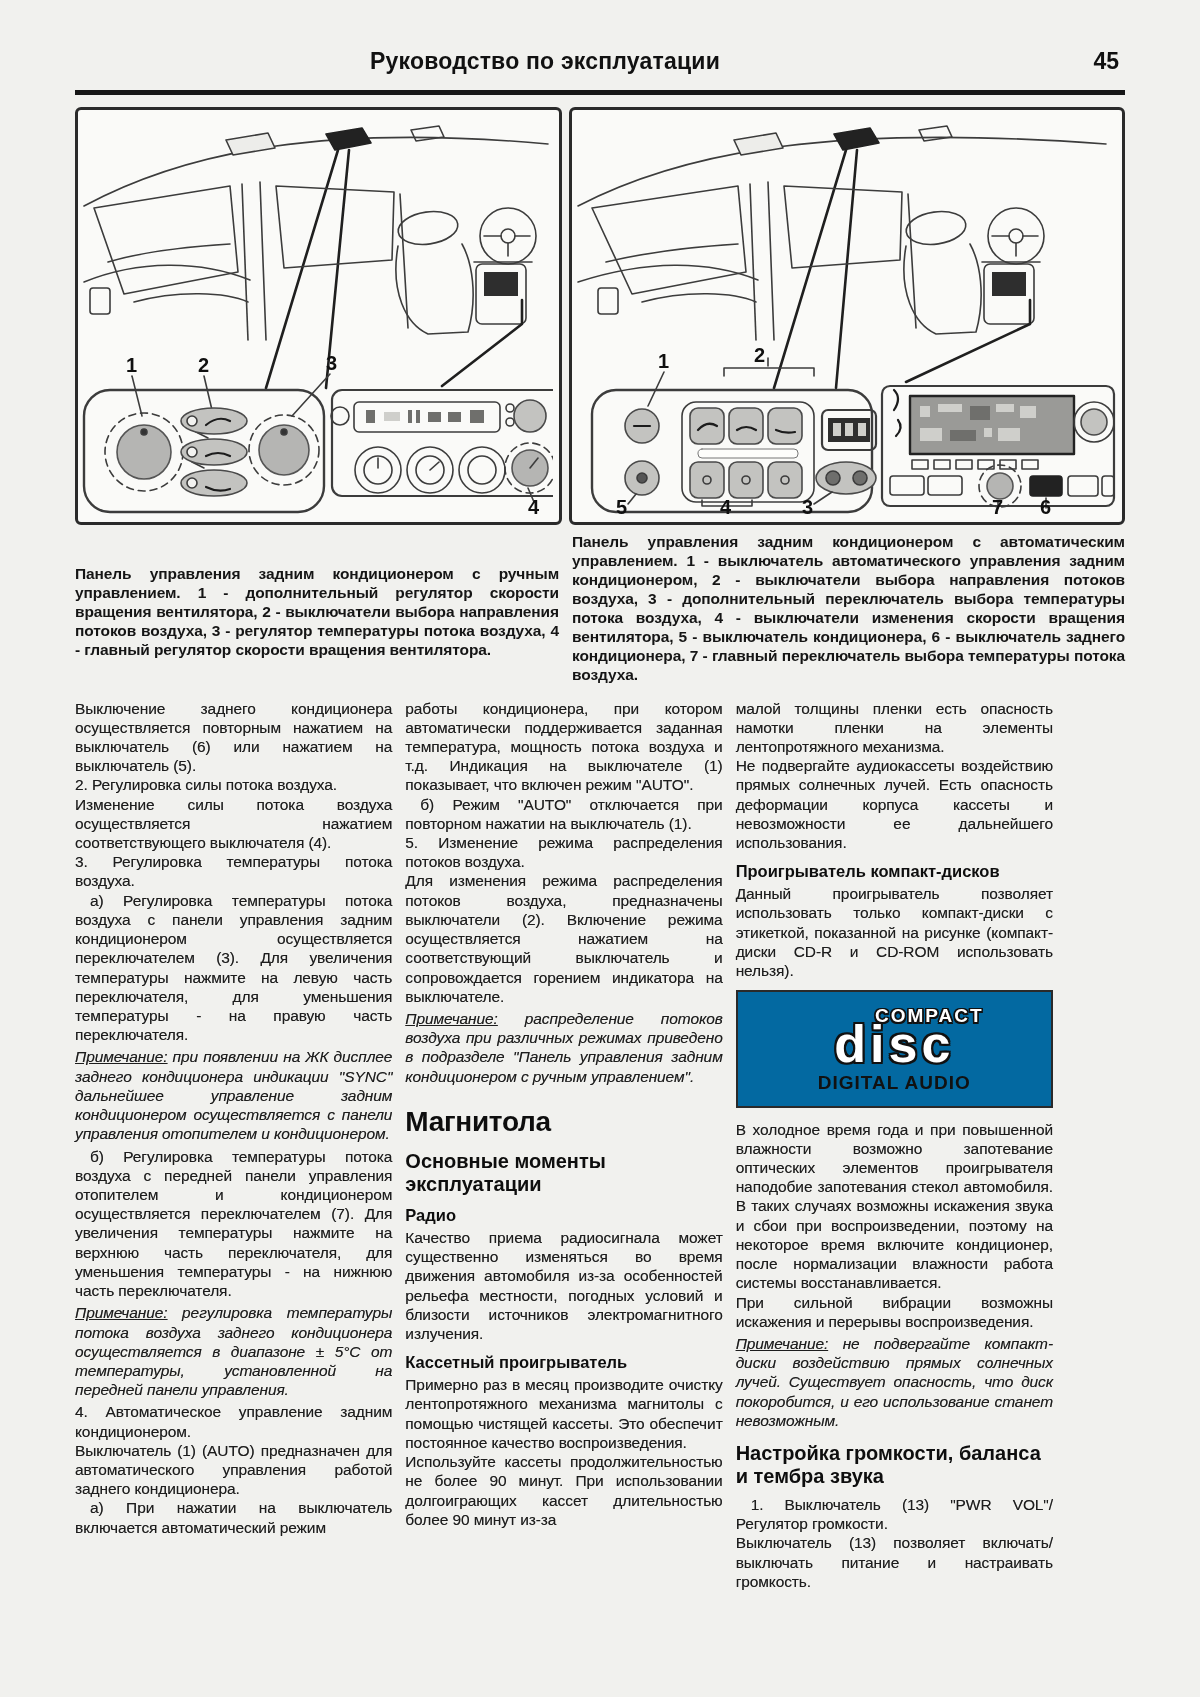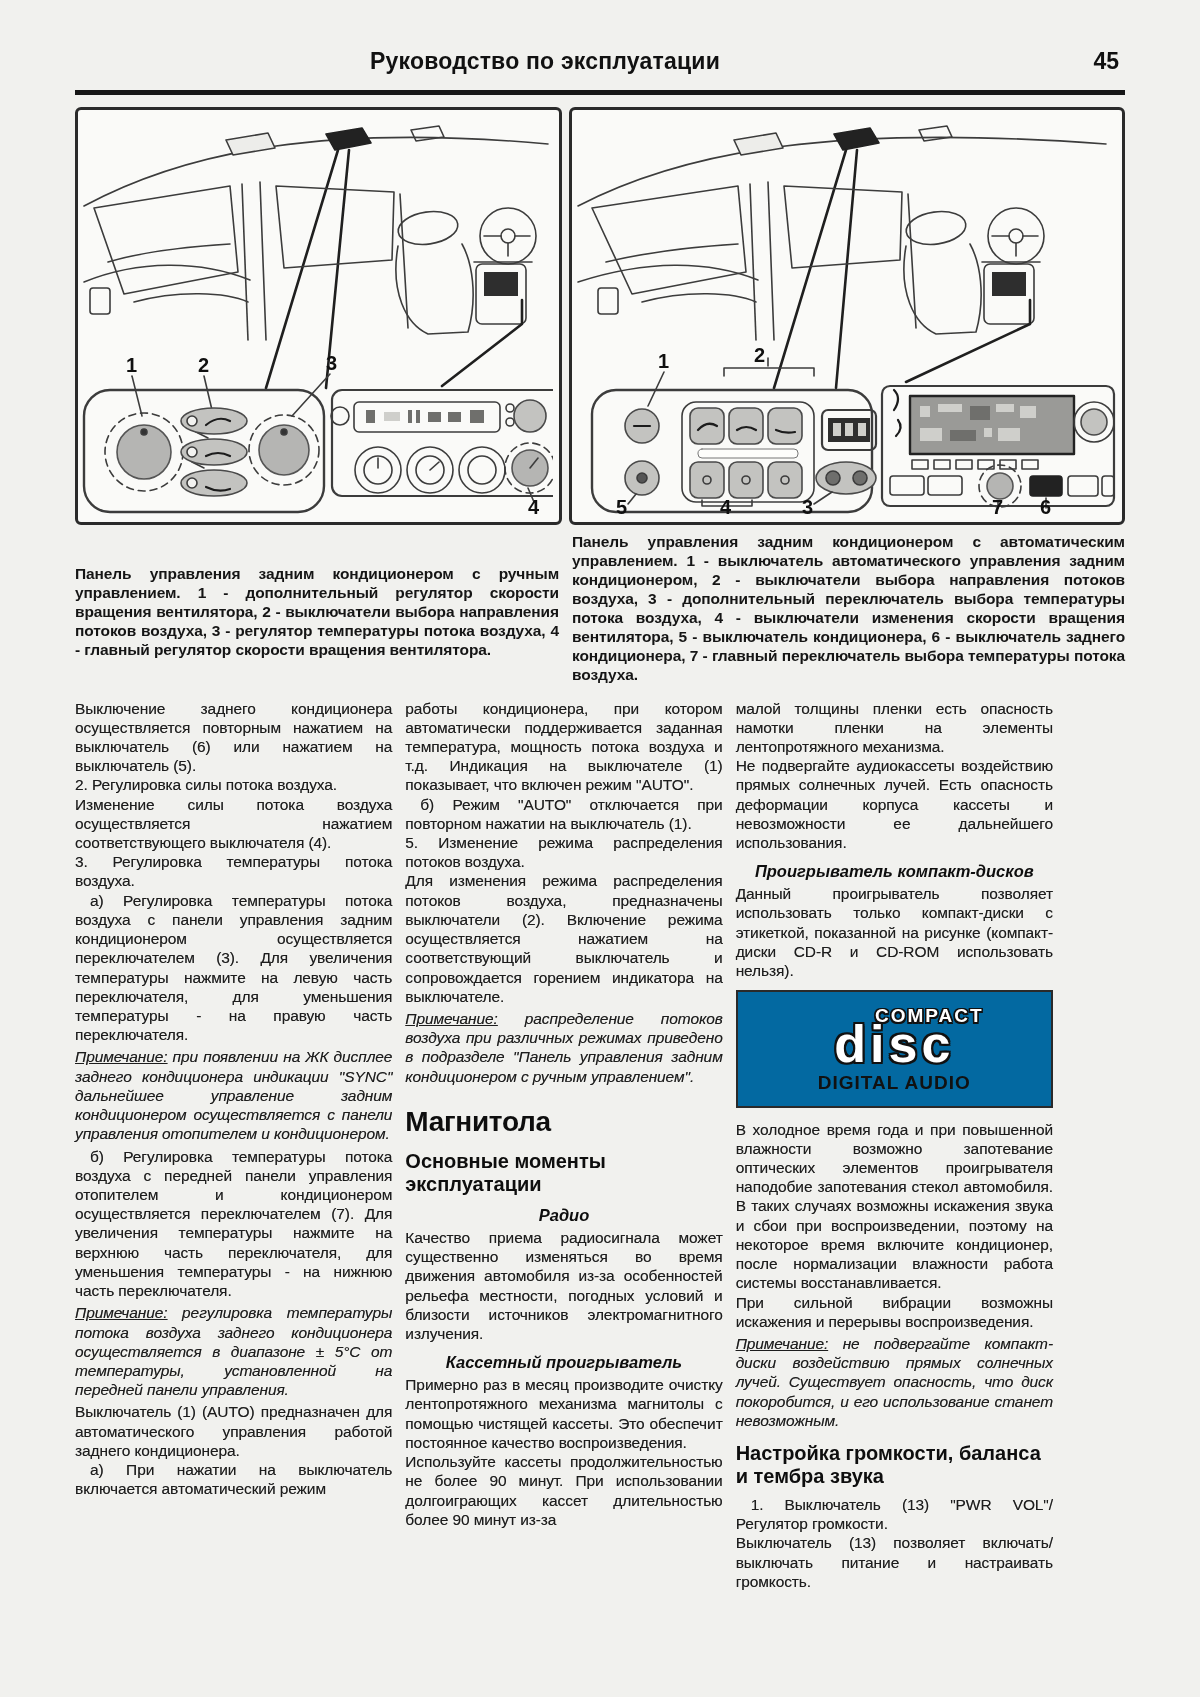--- a/index.html
+++ b/index.html
@@ -45,21 +45,21 @@
   .cap-right{width:553px;}
   
   .columns{display:flex;gap:13px;margin-top:14px;width:978px;}
   .col{flex:1;min-width:0;}
   .col p{margin:0;font-size:15.5px;line-height:1.24;text-align:justify;letter-spacing:-0.1px;text-shadow:0 0 .4px rgba(20,20,20,.5);}
   .col p.sub{text-indent:15px;}
   .col p.note{font-style:italic;margin:3px 0;}
   .note-lead{text-decoration:underline;}
   .col h2.h1{font-size:28px;margin:20px 0 8px 0;letter-spacing:-0.3px;color:#0e0e0e;}
   .col h3.h2{font-size:20px;margin:12px 0 7px 0;line-height:1.15;color:#0e0e0e;}
-  .col h4.h3{font-size:16.5px;font-style:italic;margin:10px 0 3px 0;color:#0e0e0e;text-align:center;}
+  .col h4.h3{font-size:16.5px;margin:10px 0 3px 0;color:#0e0e0e;}
   
   .cd-logo-box{border:2.5px solid #2a2a2a;margin:10px 0 12px 0;padding:16px 10px 12px 10px;display:flex;flex-direction:column;align-items:center;background:#0369a1;}
   .cd-top{font-weight:bold;font-size:19px;letter-spacing:2px;color:#fff;margin-left:70px;line-height:.8;
     text-shadow:-1.5px -1.5px 0 #111,1.5px -1.5px 0 #111,-1.5px 1.5px 0 #111,1.5px 1.5px 0 #111,0 -1.5px 0 #111,0 1.5px 0 #111,-1.5px 0 0 #111,1.5px 0 0 #111;}
   .cd-main{font-weight:bold;font-size:52px;letter-spacing:4px;color:#fff;line-height:1;margin-top:-6px;
     text-shadow:-2px -2px 0 #111,2px -2px 0 #111,-2px 2px 0 #111,2px 2px 0 #111,0 -2px 0 #111,0 2px 0 #111,-2px 0 0 #111,2px 0 0 #111;}
   .cd-bottom{font-weight:bold;font-size:19px;letter-spacing:1px;color:#111;margin-top:2px;}
 </style>
 </head>
 <body>
@@ -266,20 +266,21 @@
   <div class="columns">
     <div class="col">
         <p class="p">Выключение заднего кондиционера осуществляется повторным нажатием на выключатель (6) или нажатием на выключатель (5).</p>
         <p class="p">2. Регулировка силы потока воздуха.</p>
         <p class="p">Изменение силы потока воздуха осуществляется нажатием соответствующего выключателя (4).</p>
         <p class="p">3. Регулировка температуры потока воздуха.</p>
         <p class="sub">а) Регулировка температуры потока воздуха с панели управления задним кондиционером осуществляется переключателем (3). Для увеличения температуры нажмите на левую часть переключателя, для уменьшения температуры - на правую часть переключателя.</p>
         <p class="note"><span class="note-lead">Примечание:</span> при появлении на ЖК дисплее заднего кондиционера индикации "SYNC" дальнейшее управление задним кондиционером осуществляется с панели управления отопителем и кондиционером.</p>
         <p class="sub">б) Регулировка температуры потока воздуха с передней панели управления отопителем и кондиционером осуществляется переключателем (7). Для увеличения температуры нажмите на верхнюю часть переключателя, для уменьшения температуры - на нижнюю часть переключателя.</p>
         <p class="note"><span class="note-lead">Примечание:</span> регулировка температуры потока воздуха заднего кондиционера осуществляется в диапазоне ± 5°C от температуры, установленной на передней панели управления.</p>
+        <p class="p">4. Автоматическое управление задним кондиционером.</p>
         <p class="p">Выключатель (1) (AUTO) предназначен для автоматического управления работой заднего кондиционера.</p>
         <p class="sub">а) При нажатии на выключатель включается автоматический режим</p>
       </div>
     <div class="col">
         <p class="p">работы кондиционера, при котором автоматически поддерживается заданная температура, мощность потока воздуха и т.д. Индикация на выключателе (1) показывает, что включен режим "AUTO".</p>
         <p class="sub">б) Режим "AUTO" отключается при повторном нажатии на выключатель (1).</p>
         <p class="p">5. Изменение режима распределения потоков воздуха.</p>
         <p class="p">Для изменения режима распределения потоков воздуха, предназначены выключатели (2). Включение режима осуществляется нажатием на соответствующий выключатель и сопровождается горением индикатора на выключателе.</p>
         <p class="note"><span class="note-lead">Примечание:</span> распределение потоков воздуха при различных режимах приведено в подразделе "Панель управления задним кондиционером с ручным управлением".</p>
         <h2 class="h1">Магнитола</h2>

